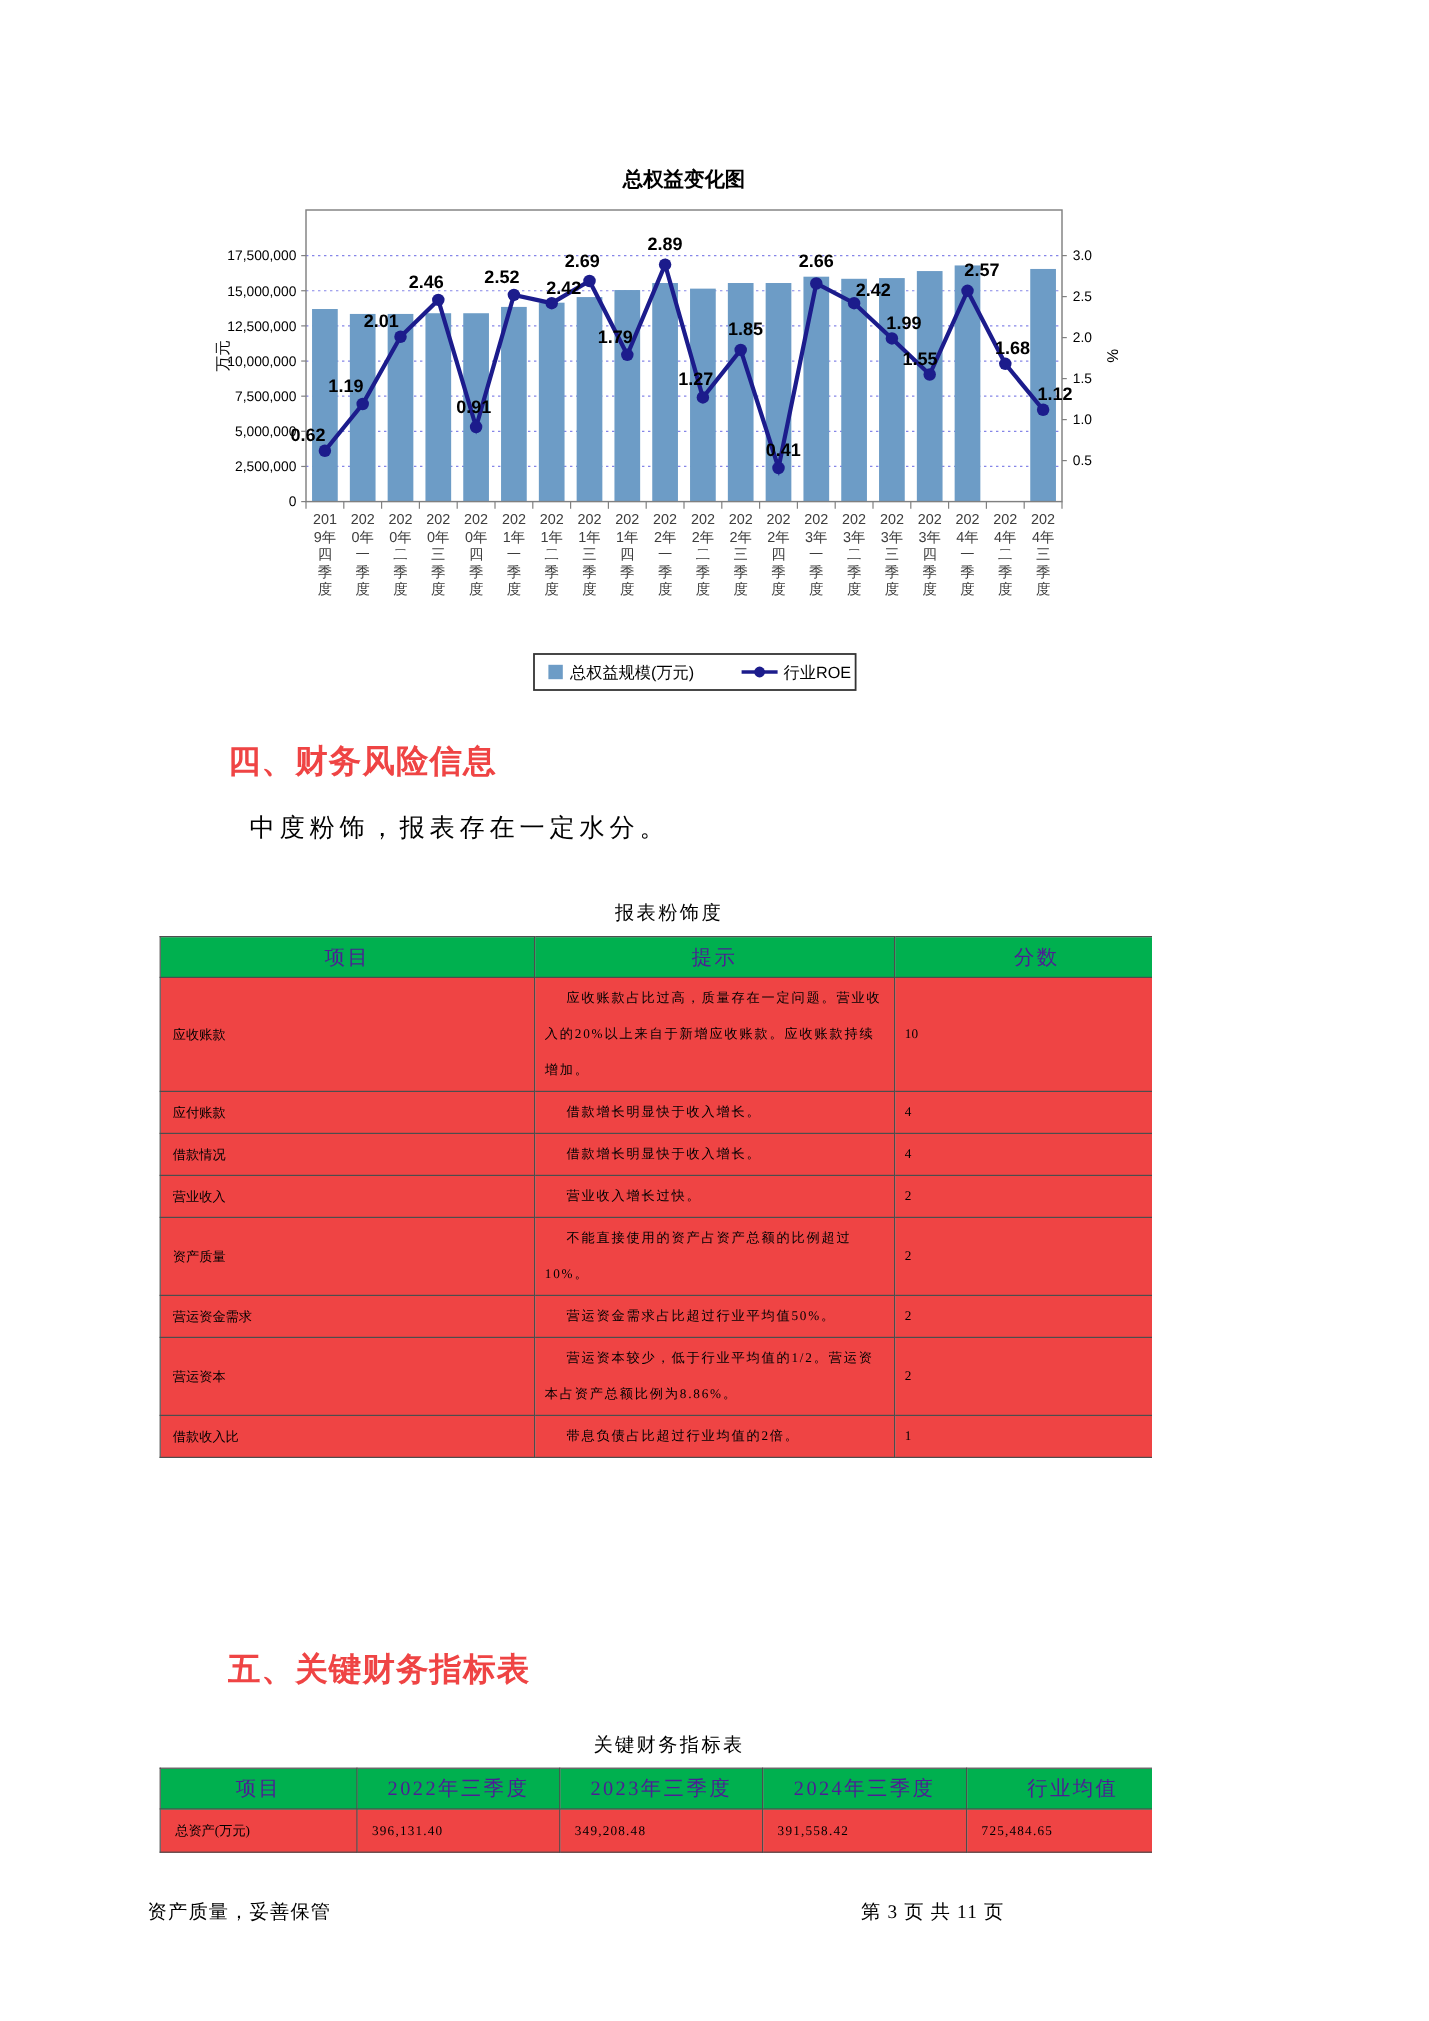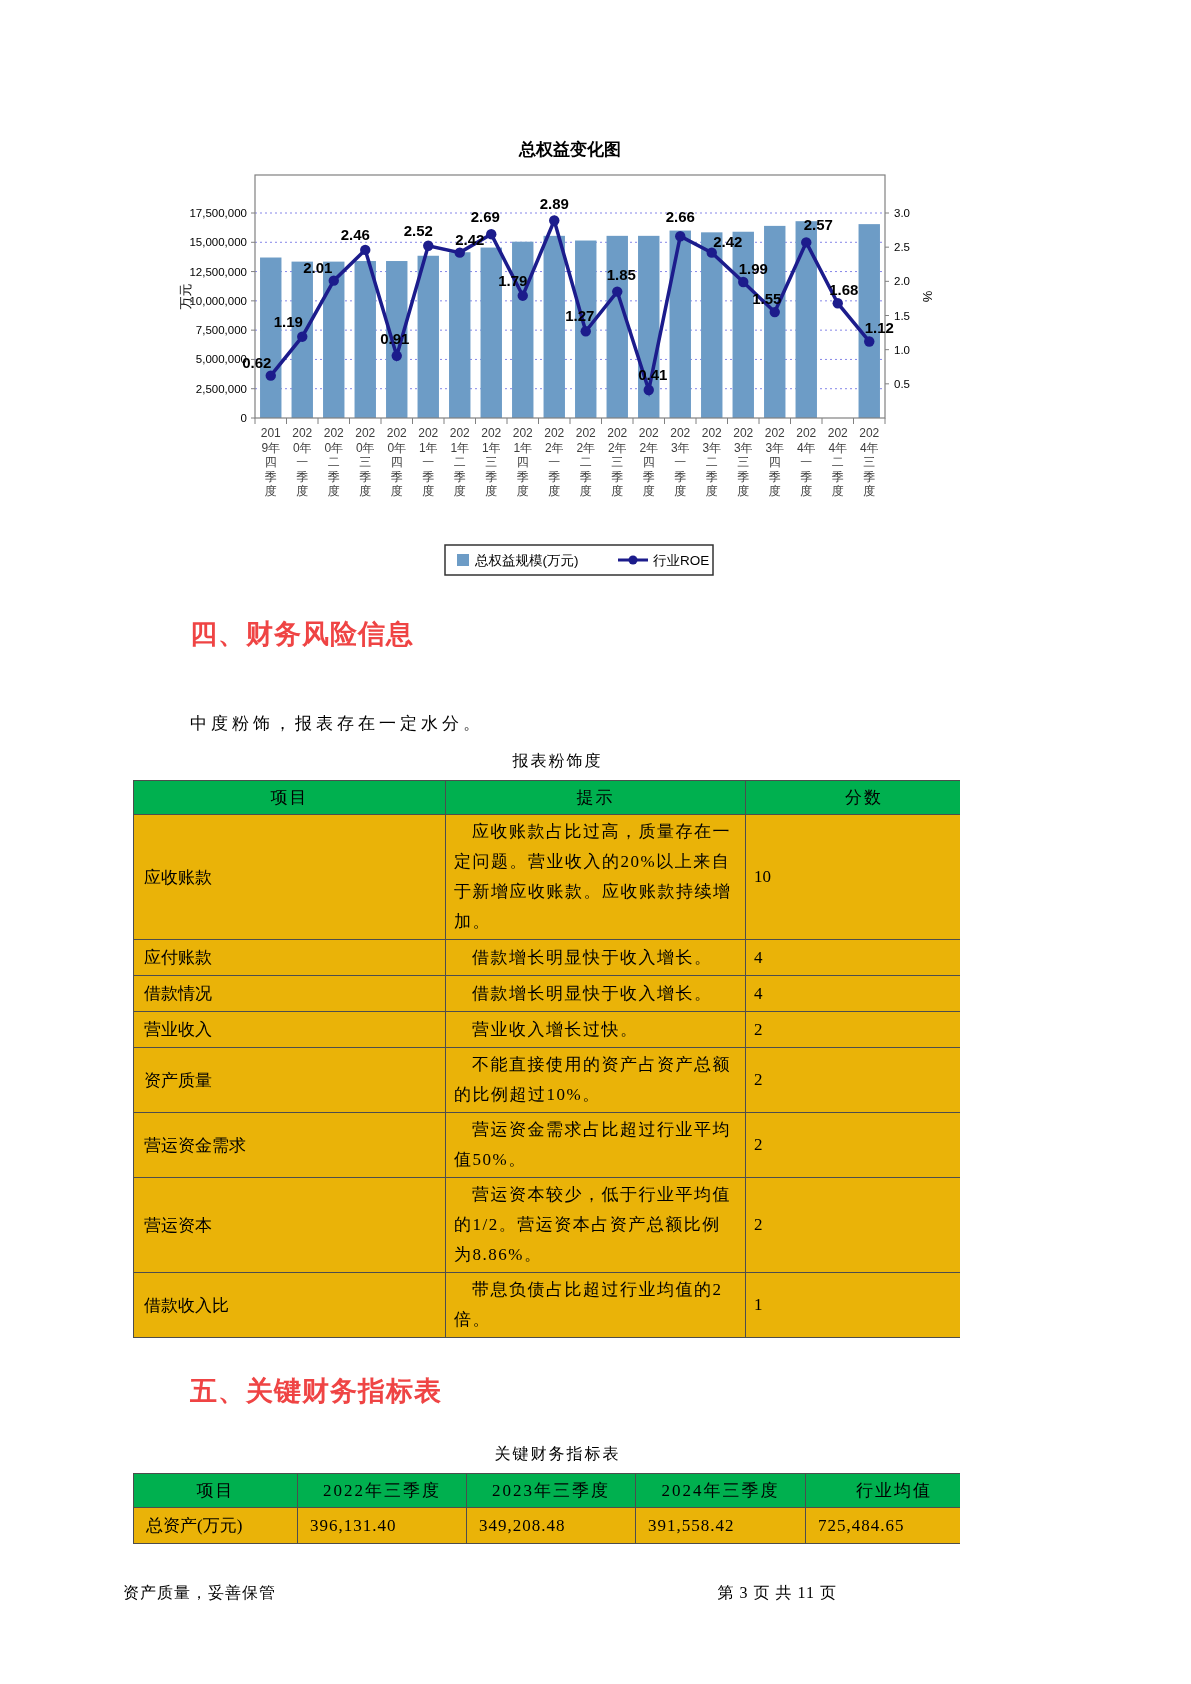--- a/index.html
+++ b/index.html
@@ -9,35 +9,34 @@
   }
   .chart-wrap { position:absolute; left:170px; top:133px; width:830px; height:475px; }
   #equity-chart text { font-family:"Liberation Sans", sans-serif; }
   .sec-heading {
     position:absolute; margin:0; font-family:"Liberation Sans", sans-serif;
     font-weight:700; font-size:27px; letter-spacing:1px; color:#ef4444;
   }
   #sec4-heading { left:190px; top:616px; }
   #sec5-heading { left:190px; top:1373px; }
   .para {
-    position:absolute; left:190px; top:676px; font-size:17px; letter-spacing:4px;
+    position:absolute; left:208px; top:676px; font-size:21px; letter-spacing:4px;
     font-family:"Liberation Serif", serif;
-    margin-top:36px;
   }
   .tbl-block { position:absolute; left:133px; width:849px; }
   #table1-block { top:751px; }
   #table2-block { top:1444px; }
   .tbl-title { text-align:center; font-size:16px; letter-spacing:2px; margin:0 0 8px 0; }
   table.rpt { border-collapse:collapse; width:849px; table-layout:fixed; }
   table.rpt th, table.rpt td { border:1.5px solid #4d4d4d; }
   table.rpt th {
     background:#00b04f; font-weight:normal; font-size:17px; height:31px;
-    letter-spacing:2px; color:#000000;
-  }
-  table.rpt td { font-size:17px; vertical-align:middle; background:#eab308; }
+    letter-spacing:2px; color:#4c1d95;
+  }
+  table.rpt td { font-size:11px; vertical-align:middle; background:#ef4444; }
   .c-item  { text-align:left; padding:6px 10px; }
   .c-hint  { text-align:left; padding:2px 8px; line-height:30px; letter-spacing:1.5px; text-indent:18px; }
   .c-score { text-align:left; padding:2px 8px; }
   .c-item2 { text-align:left; padding:2px 12px; height:31px; }
   .c-num   { text-align:left; padding:2px 12px; letter-spacing:1px; }
   .footer-left  { position:absolute; left:123px; top:1583px; font-size:16px; letter-spacing:1px; }
   .footer-right { position:absolute; right:123px; top:1583px; font-size:16px; letter-spacing:1px; }
 </style>
 </head>
 <body>

